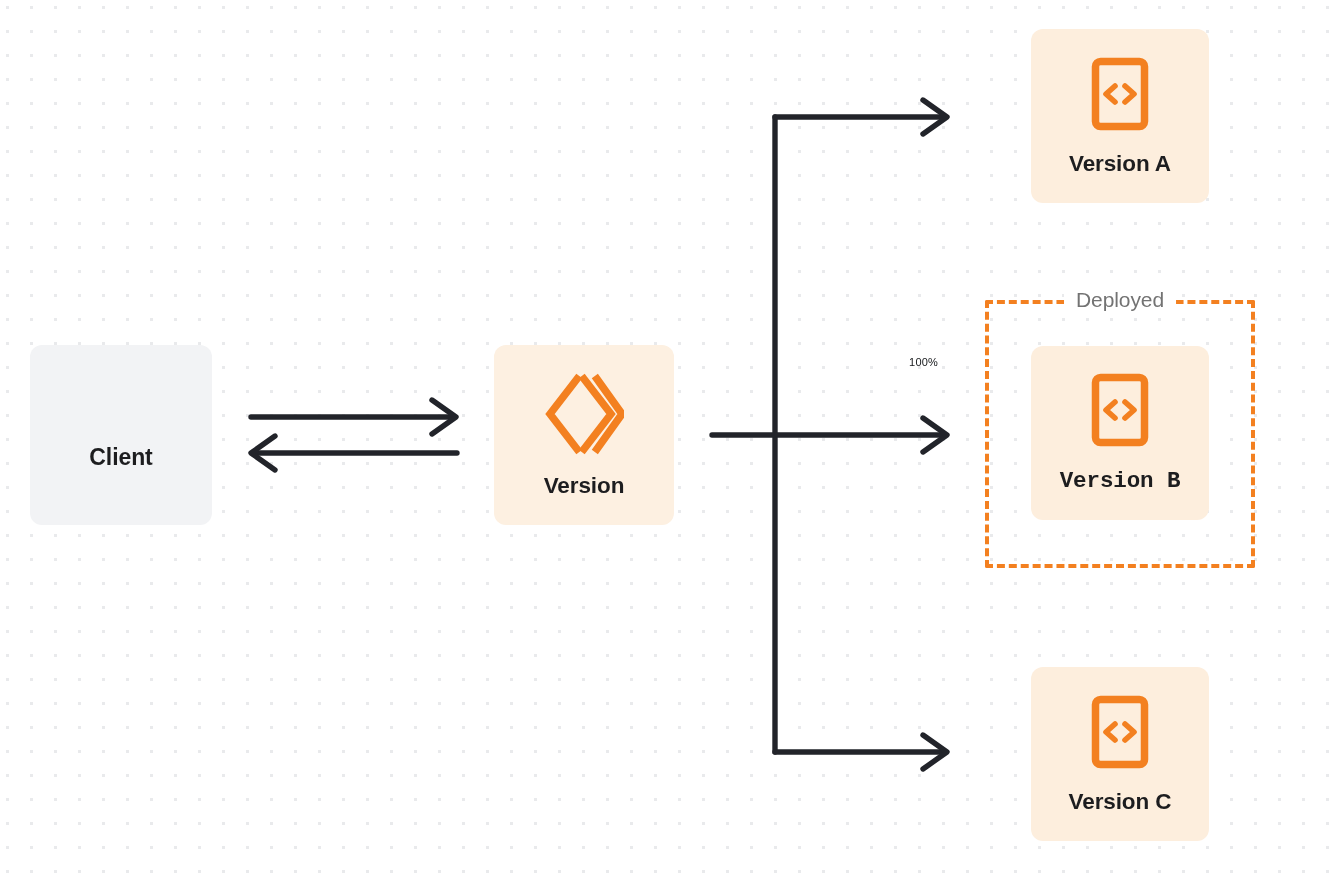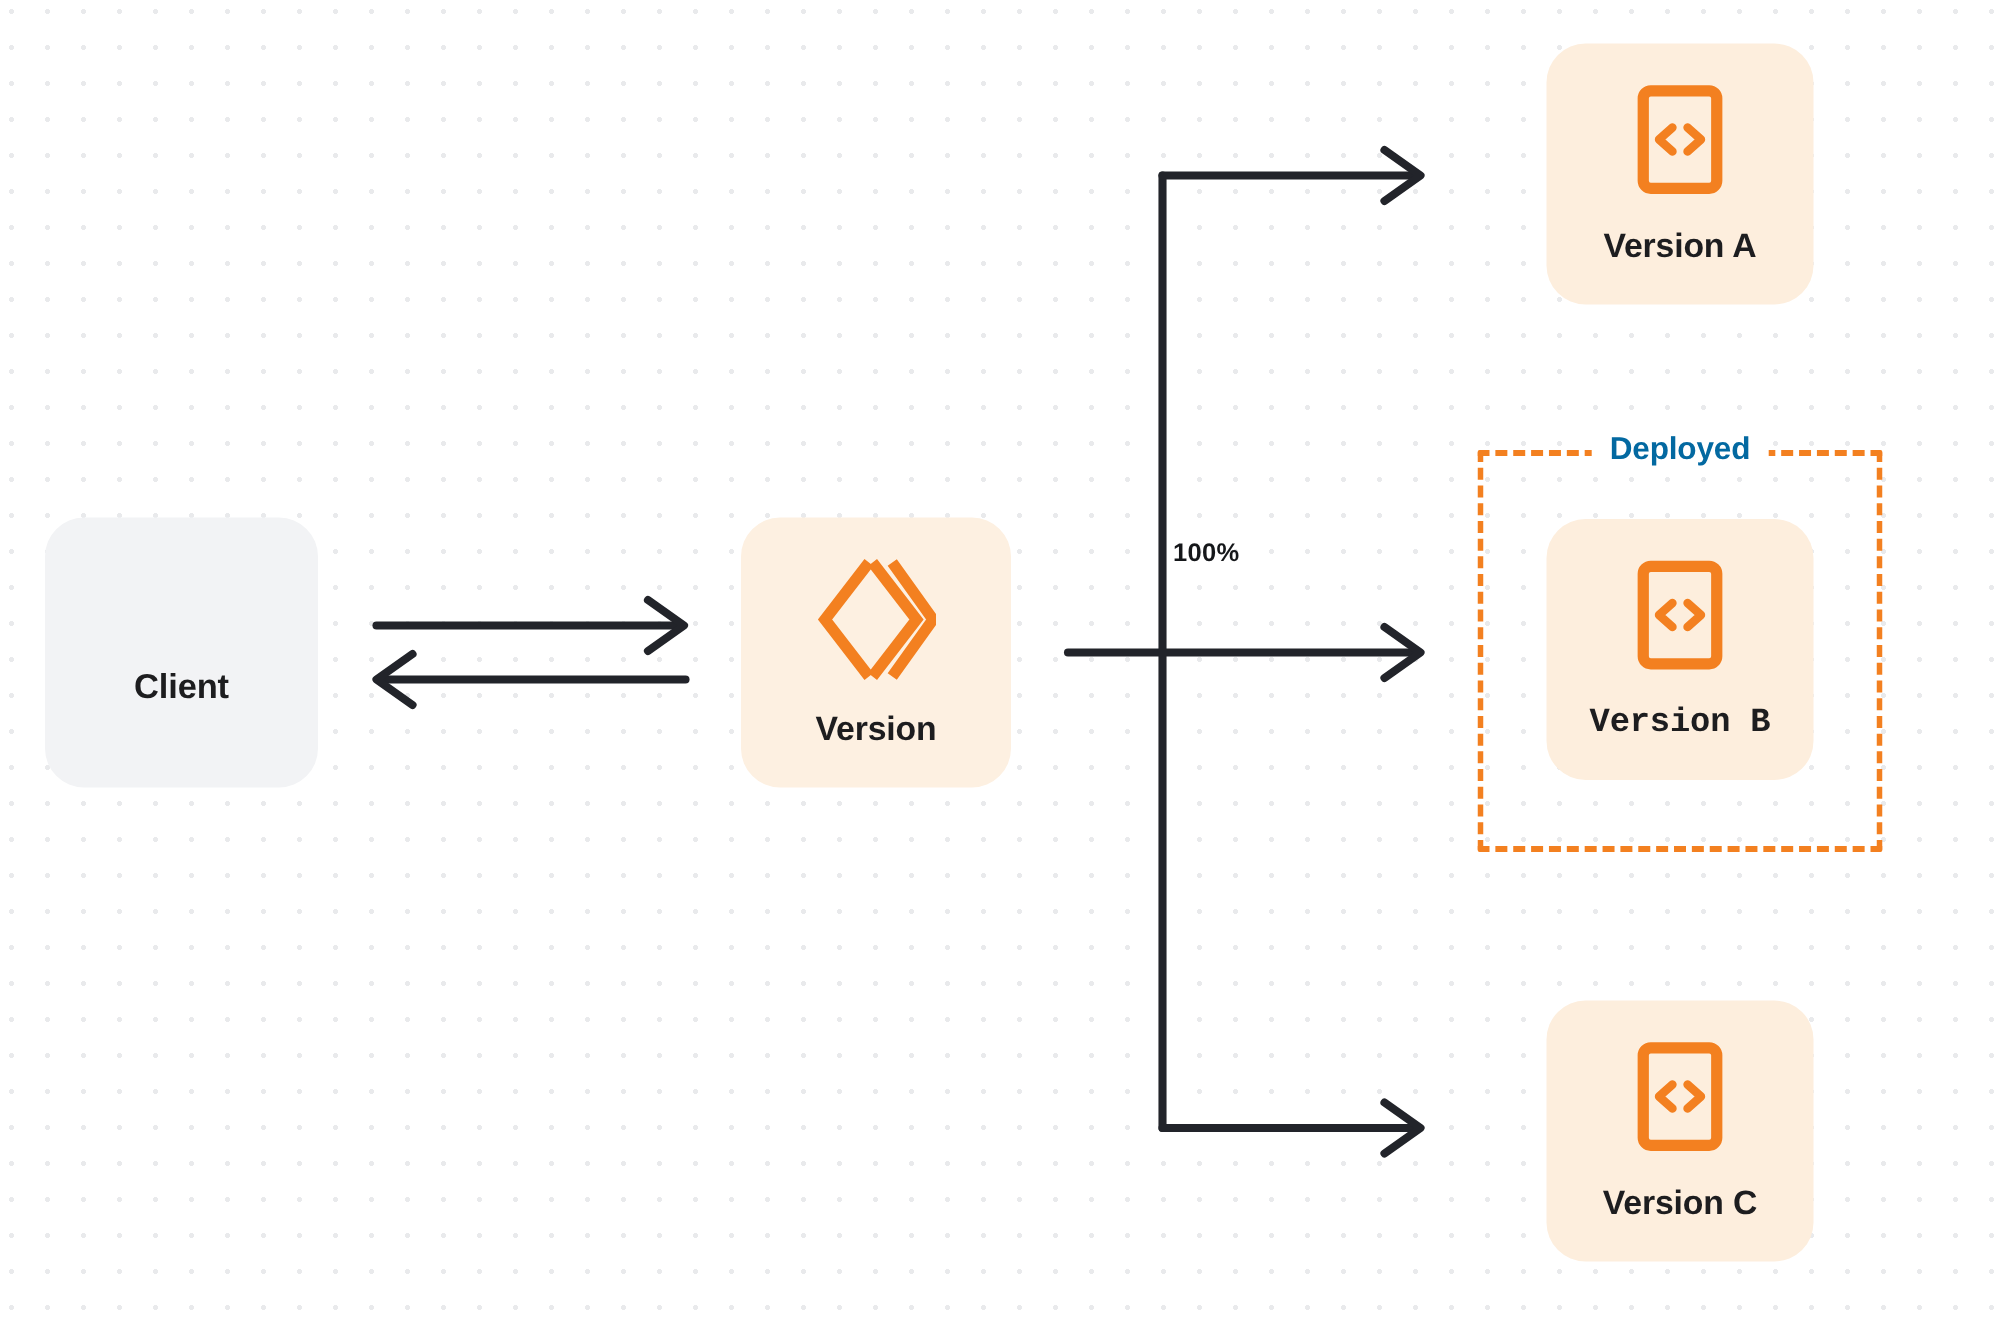--- a/index.html
+++ b/index.html
@@ -36,21 +36,21 @@
   }
 
   
   .node {
     position: absolute;
     box-sizing: border-box;
     display: flex;
     flex-direction: column;
     align-items: center;
     justify-content: center;
-    border-radius: 26px;
+    border-radius: 12px;
     text-align: center;
   }
 
   .node-client {
     left: 30px;
     top: 345px;
     width: 182px;
     height: 180px;
     background-color: #f2f3f5;
   }
@@ -105,38 +105,38 @@
     border-radius: 2px;
   }
 
   .deployed-label {
     position: absolute;
     left: 50%;
     top: -4px;
     transform: translate(-50%, -52%);
     padding: 0 12px;
     background-color: #ffffff;
-    color: #0369a1;
+    color: #737373;
     font-size: 21px;
-    font-weight: bold;
+    font-weight: normal;
     letter-spacing: -0.1px;
     white-space: nowrap;
     line-height: 1;
   }
 
   
   .traffic-label {
     position: absolute;
     left: 782px;
     top: 352px;
     width: 156px;
-    text-align: left;
+    text-align: right;
     color: #15171a;
-    font-size: 17px;
-    font-weight: bold;
+    font-size: 11px;
+    font-weight: normal;
     line-height: 1.95;
     letter-spacing: 0.2px;
   }
   .traffic-label span { display: block; }
 </style>
 </head>
 <body>
 
 <div id="diagram-canvas">
 

